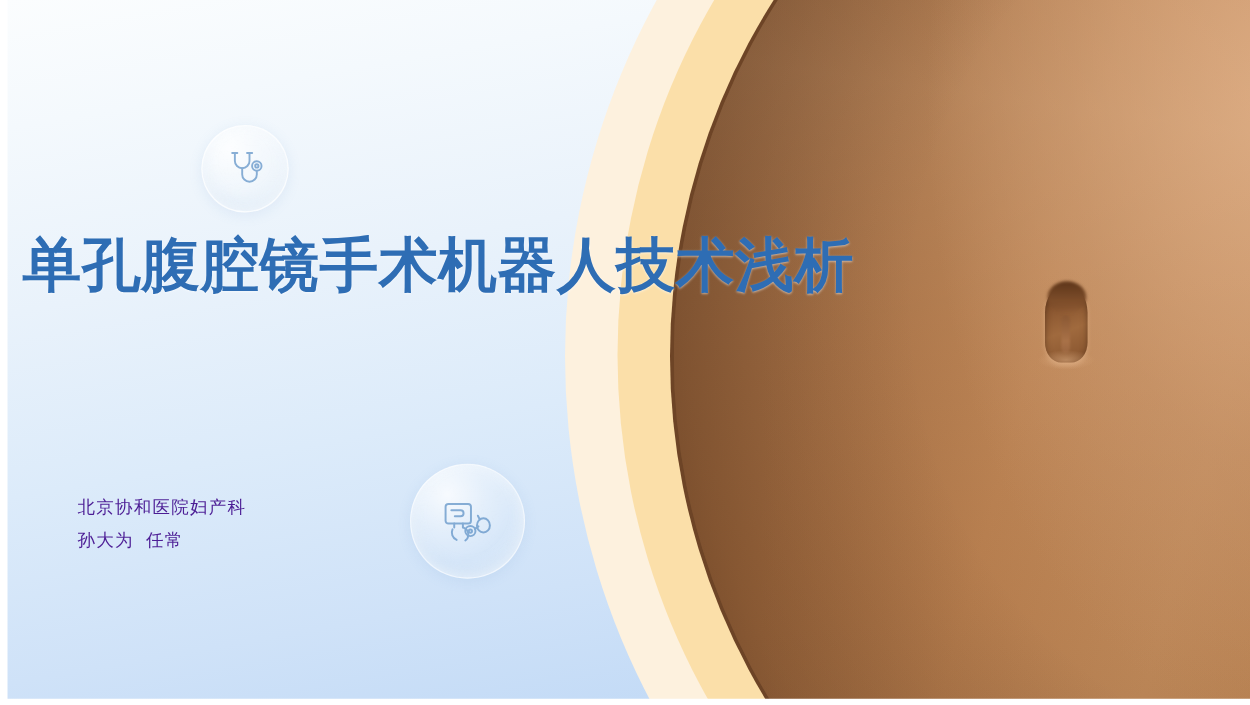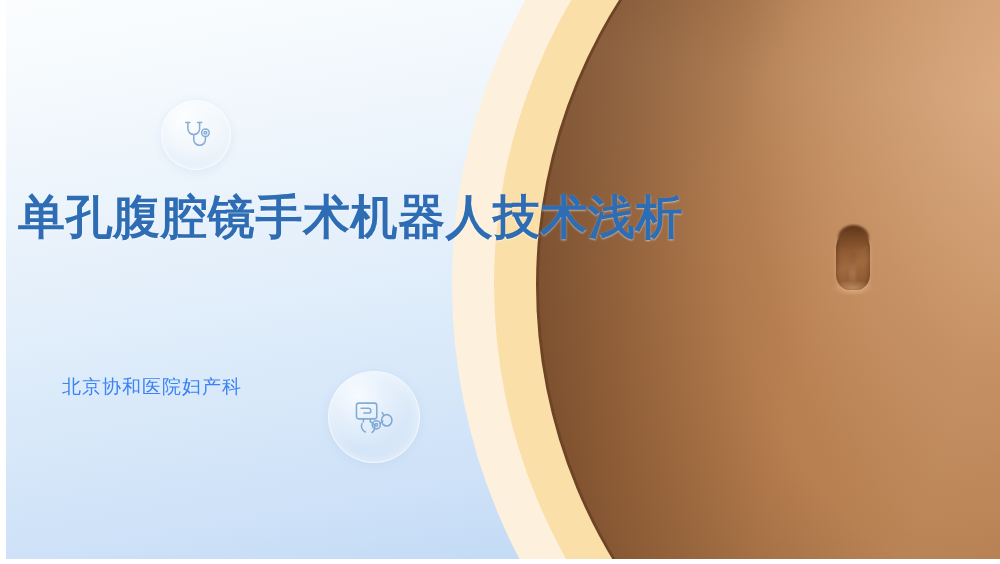--- a/index.html
+++ b/index.html
@@ -213,29 +213,30 @@
     left: 18px;
     top: 178px;
     width: 700px;
     color: #2e6db4;
     font-size: 47px;
     font-weight: bold;
     line-height: 78px;
     letter-spacing: 0.5px;
     text-shadow: 0 1px 2px rgba(255,255,255,0.55);
     white-space: nowrap;
+    font-family: Liberation Mono, monospace;
   }
   .title-line { display: block; }
 
   .subtitle {
     position: absolute;
     left: 62px;
-    top: 373px;
-    color: #3b82f6;
-    font-size: 19px;
+    top: 392px;
+    color: #4c1d95;
+    font-size: 14px;
     line-height: 27px;
     letter-spacing: 1px;
   }
   .subtitle-line { display: block; white-space: pre; }
 </style>
 </head>
 <body>
 
 <div class="slide">
 
@@ -285,18 +286,19 @@
       </svg>
     </span>
   </div>
 
   <div class="title">
     <span class="title-line">单孔腹腔镜手术机器人技术浅析</span>
   </div>
 
   <div class="subtitle">
     <span class="subtitle-line">北京协和医院妇产科</span>
+    <span class="subtitle-line">孙大为  任常</span>
   </div>
 
   <div class="edge-left"></div>
   <div class="edge-bottom"></div>
 
 </div>
 
 </body></html>

